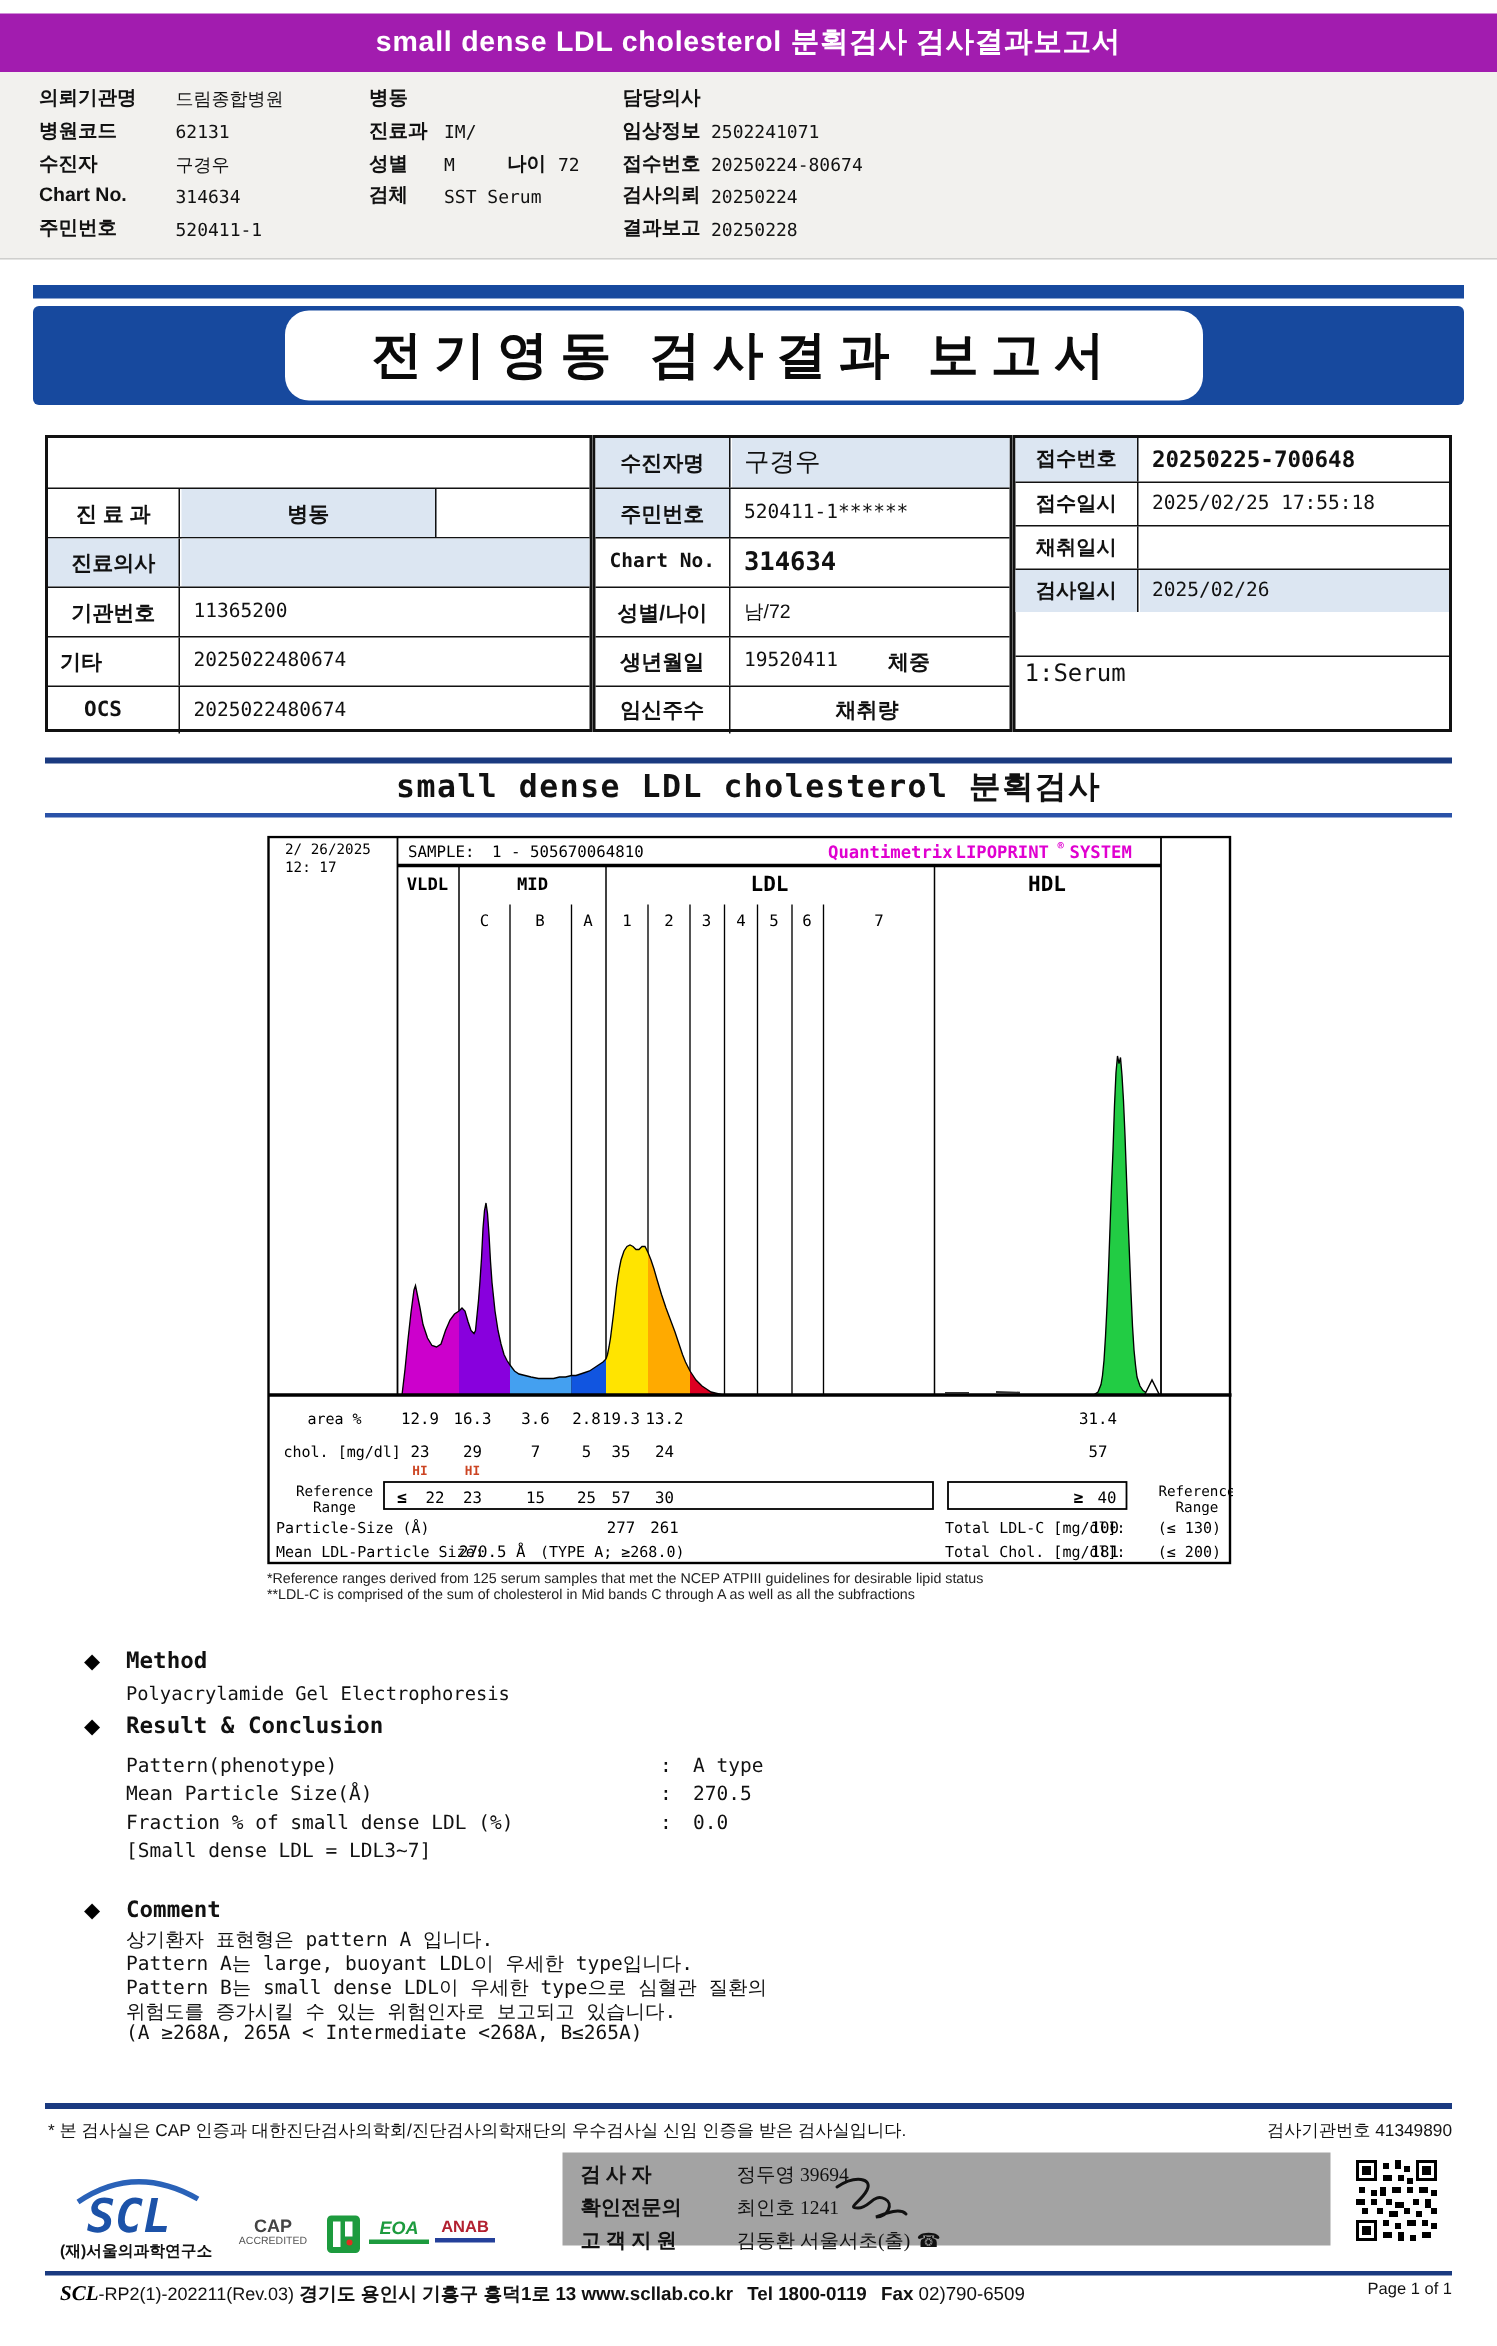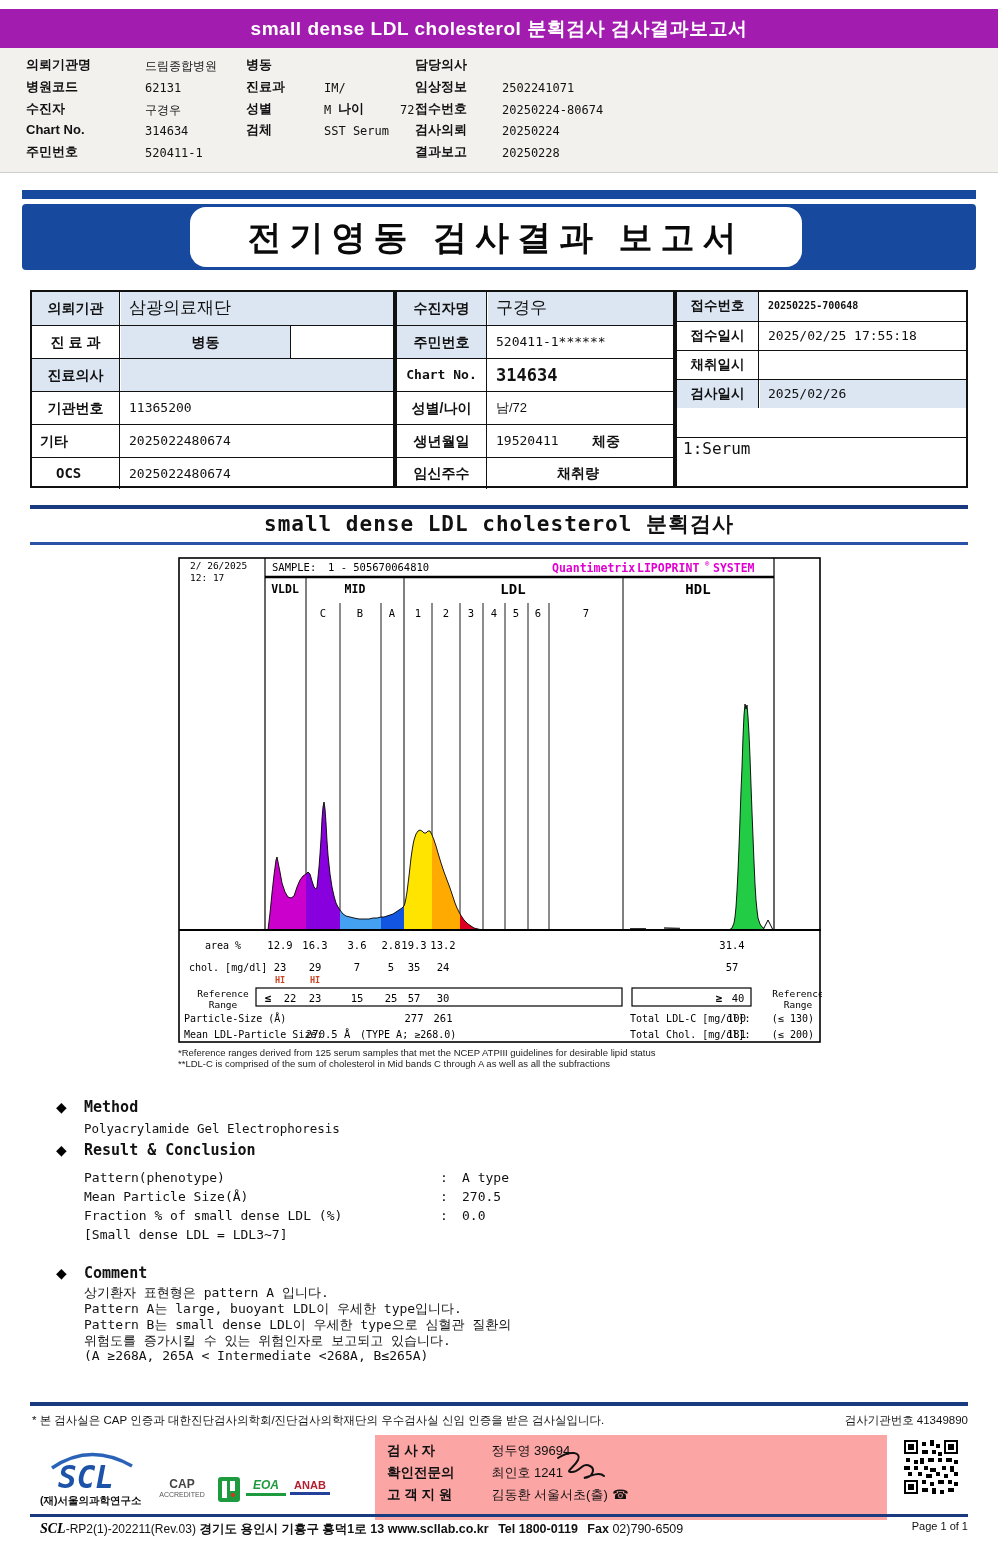--- a/index.html
+++ b/index.html
@@ -5,21 +5,21 @@
   html,body{margin:0;padding:0;background:#fff;}
   .page{position:relative;width:998px;height:1564px;background:#ffffff;overflow:hidden;
         font-family:"Liberation Sans","DejaVu Sans",sans-serif;color:#111;}
   .abs{position:absolute;}
   
   .teal-banner{top:9px;left:0;width:998px;height:39px;background:#a21caf;color:#fff;
     font-size:19px;font-weight:bold;text-align:center;line-height:39px;letter-spacing:0.5px;}
   
   .gray-head{top:48px;left:0;width:998px;height:124px;background:#f2f1ee;border-bottom:1px solid #cfcfcd;}
   .ph-label{position:absolute;font-weight:bold;font-size:13px;line-height:20px;white-space:nowrap;}
-  .ph-value{position:absolute;font-size:12px;line-height:20px;white-space:nowrap;font-family:"DejaVu Sans Mono","Liberation Mono",monospace;margin-left:28px;}
+  .ph-value{position:absolute;font-size:12px;line-height:20px;white-space:nowrap;font-family:"DejaVu Sans Mono","Liberation Mono",monospace;}
   .ph-value.kor{font-family:"Liberation Sans",sans-serif;}
   
   .rule1{top:190px;left:22px;width:954px;height:9px;background:#17499e;}
   .banner{top:204px;left:22px;width:954px;height:66px;background:#17499e;border-radius:4px;}
   .banner-white{top:207px;left:190px;width:612px;height:60px;background:#fff;border-radius:16px;
     text-align:center;line-height:60px;font-size:34px;font-weight:bold;letter-spacing:8px;color:#0a0a0a;}
   
   .grp{position:absolute;border:2px solid #111;background:#fff;box-sizing:border-box;}
   .row{position:absolute;left:0;right:0;box-sizing:border-box;}
   .row.bt{border-top:1px solid #111;}
@@ -39,21 +39,21 @@
   
   .fnote{left:178px;font-size:9.5px;color:#222;white-space:nowrap;}
   .diamond{position:absolute;font-size:14px;color:#000;}
   .diamond::before{content:"◆";}
   .h-mono{position:absolute;font-family:"DejaVu Sans Mono","Liberation Mono",monospace;font-weight:bold;font-size:15px;white-space:nowrap;}
   .t-mono{position:absolute;font-family:"DejaVu Sans Mono","Liberation Mono",monospace;font-size:13px;white-space:nowrap;}
   
   .rule4{top:1402px;left:30px;width:938px;height:4px;background:#1a3a80;}
   .f-note{top:1413px;left:32px;font-size:11.5px;white-space:nowrap;}
   .f-orgno{top:1413px;right:30px;font-size:11.5px;white-space:nowrap;}
-  .staff-panel{top:1435px;left:375px;width:512px;height:85px;background:#fca5a5;}
+  .staff-panel{top:1435px;left:375px;width:512px;height:62px;background:#a3a3a3;font-family:Liberation Serif, serif;}
   .staff-row{position:absolute;left:12px;white-space:nowrap;}
   .staff-label{display:inline-block;width:100px;font-weight:bold;font-size:13.5px;}
   .staff-name{font-size:13px;}
   .tel-icon::before{content:"☎";font-size:13px;}
   .scl-org{top:1494px;left:40px;font-size:10.5px;font-weight:bold;white-space:nowrap;}
   .badge{position:absolute;font-size:7px;color:#555;text-align:center;line-height:1.1;}
   .rule5{top:1514px;left:30px;width:938px;height:3px;background:#1a3a80;}
   .addr{top:1521px;left:40px;font-size:12.5px;white-space:nowrap;}
   .addr .scl-it{font-family:"Liberation Serif","DejaVu Serif",serif;font-style:italic;font-weight:bold;font-size:14px;color:#000;}
   .page-no{top:1520px;right:30px;font-size:11px;}
@@ -97,24 +97,20 @@
     <span class="ph-value" style="left:474px;top:73px">20250224</span>
     <span class="ph-label" style="left:415px;top:94px">결과보고</span>
     <span class="ph-value" style="left:474px;top:95px">20250228</span>
   </div>
 
   <div class="abs rule1"></div>
   <div class="abs banner"></div>
   <div class="abs banner-white">전기영동 검사결과 보고서</div>
 
   <div class="grp" style="left:30px;top:290px;width:365px;height:198px">
-    <div class="row" style="top:0;height:33px">
-      <div class="cell br lblc blue" style="left:0;width:88px;line-height:32px">의뢰기관</div>
-      <div class="cell valc kor blue big" style="left:89px;right:0;line-height:32px">삼광의료재단</div>
-    </div>
     <div class="row bt" style="top:33px;height:33px">
       <div class="cell br lblc" style="left:0;width:88px;line-height:32px">진 료 과</div>
       <div class="cell br lblc blue" style="left:89px;width:170px;line-height:32px">병동</div>
       <div class="cell" style="left:260px;right:0"></div>
     </div>
     <div class="row bt" style="top:66px;height:33px">
       <div class="cell br lblc blue" style="left:0;width:88px;line-height:32px">진료의사</div>
       <div class="cell valc blue" style="left:89px;right:0;line-height:32px"></div>
     </div>
     <div class="row bt" style="top:99px;height:33px">
@@ -155,21 +151,21 @@
     </div>
     <div class="row bt" style="top:165px;height:32px">
       <div class="cell br lblc" style="left:0;width:90px;line-height:31px">임신주수</div>
       <div class="cell lblc" style="left:160px;width:70px;line-height:31px;text-align:left">채취량</div>
     </div>
   </div>
 
   <div class="grp" style="left:675px;top:290px;width:293px;height:198px">
     <div class="row" style="top:0;height:29px">
       <div class="cell br lblc blue" style="left:0;width:82px;line-height:28px;font-size:13.5px">접수번호</div>
-      <div class="cell valc bold" style="left:83px;right:0;line-height:28px;font-size:10px">20250225-700648</div>
+      <div class="cell valc bold" style="left:83px;right:0;line-height:28px;font-size:15px">20250225-700648</div>
     </div>
     <div class="row bt" style="top:29px;height:29px">
       <div class="cell br lblc" style="left:0;width:82px;line-height:28px;font-size:13.5px">접수일시</div>
       <div class="cell valc" style="left:83px;right:0;line-height:28px">2025/02/25 17:55:18</div>
     </div>
     <div class="row bt" style="top:58px;height:29px">
       <div class="cell br lblc" style="left:0;width:82px;line-height:28px;font-size:13.5px">채취일시</div>
       <div class="cell valc" style="left:83px;right:0;line-height:28px"></div>
     </div>
     <div class="row bt" style="top:87px;height:29px">

